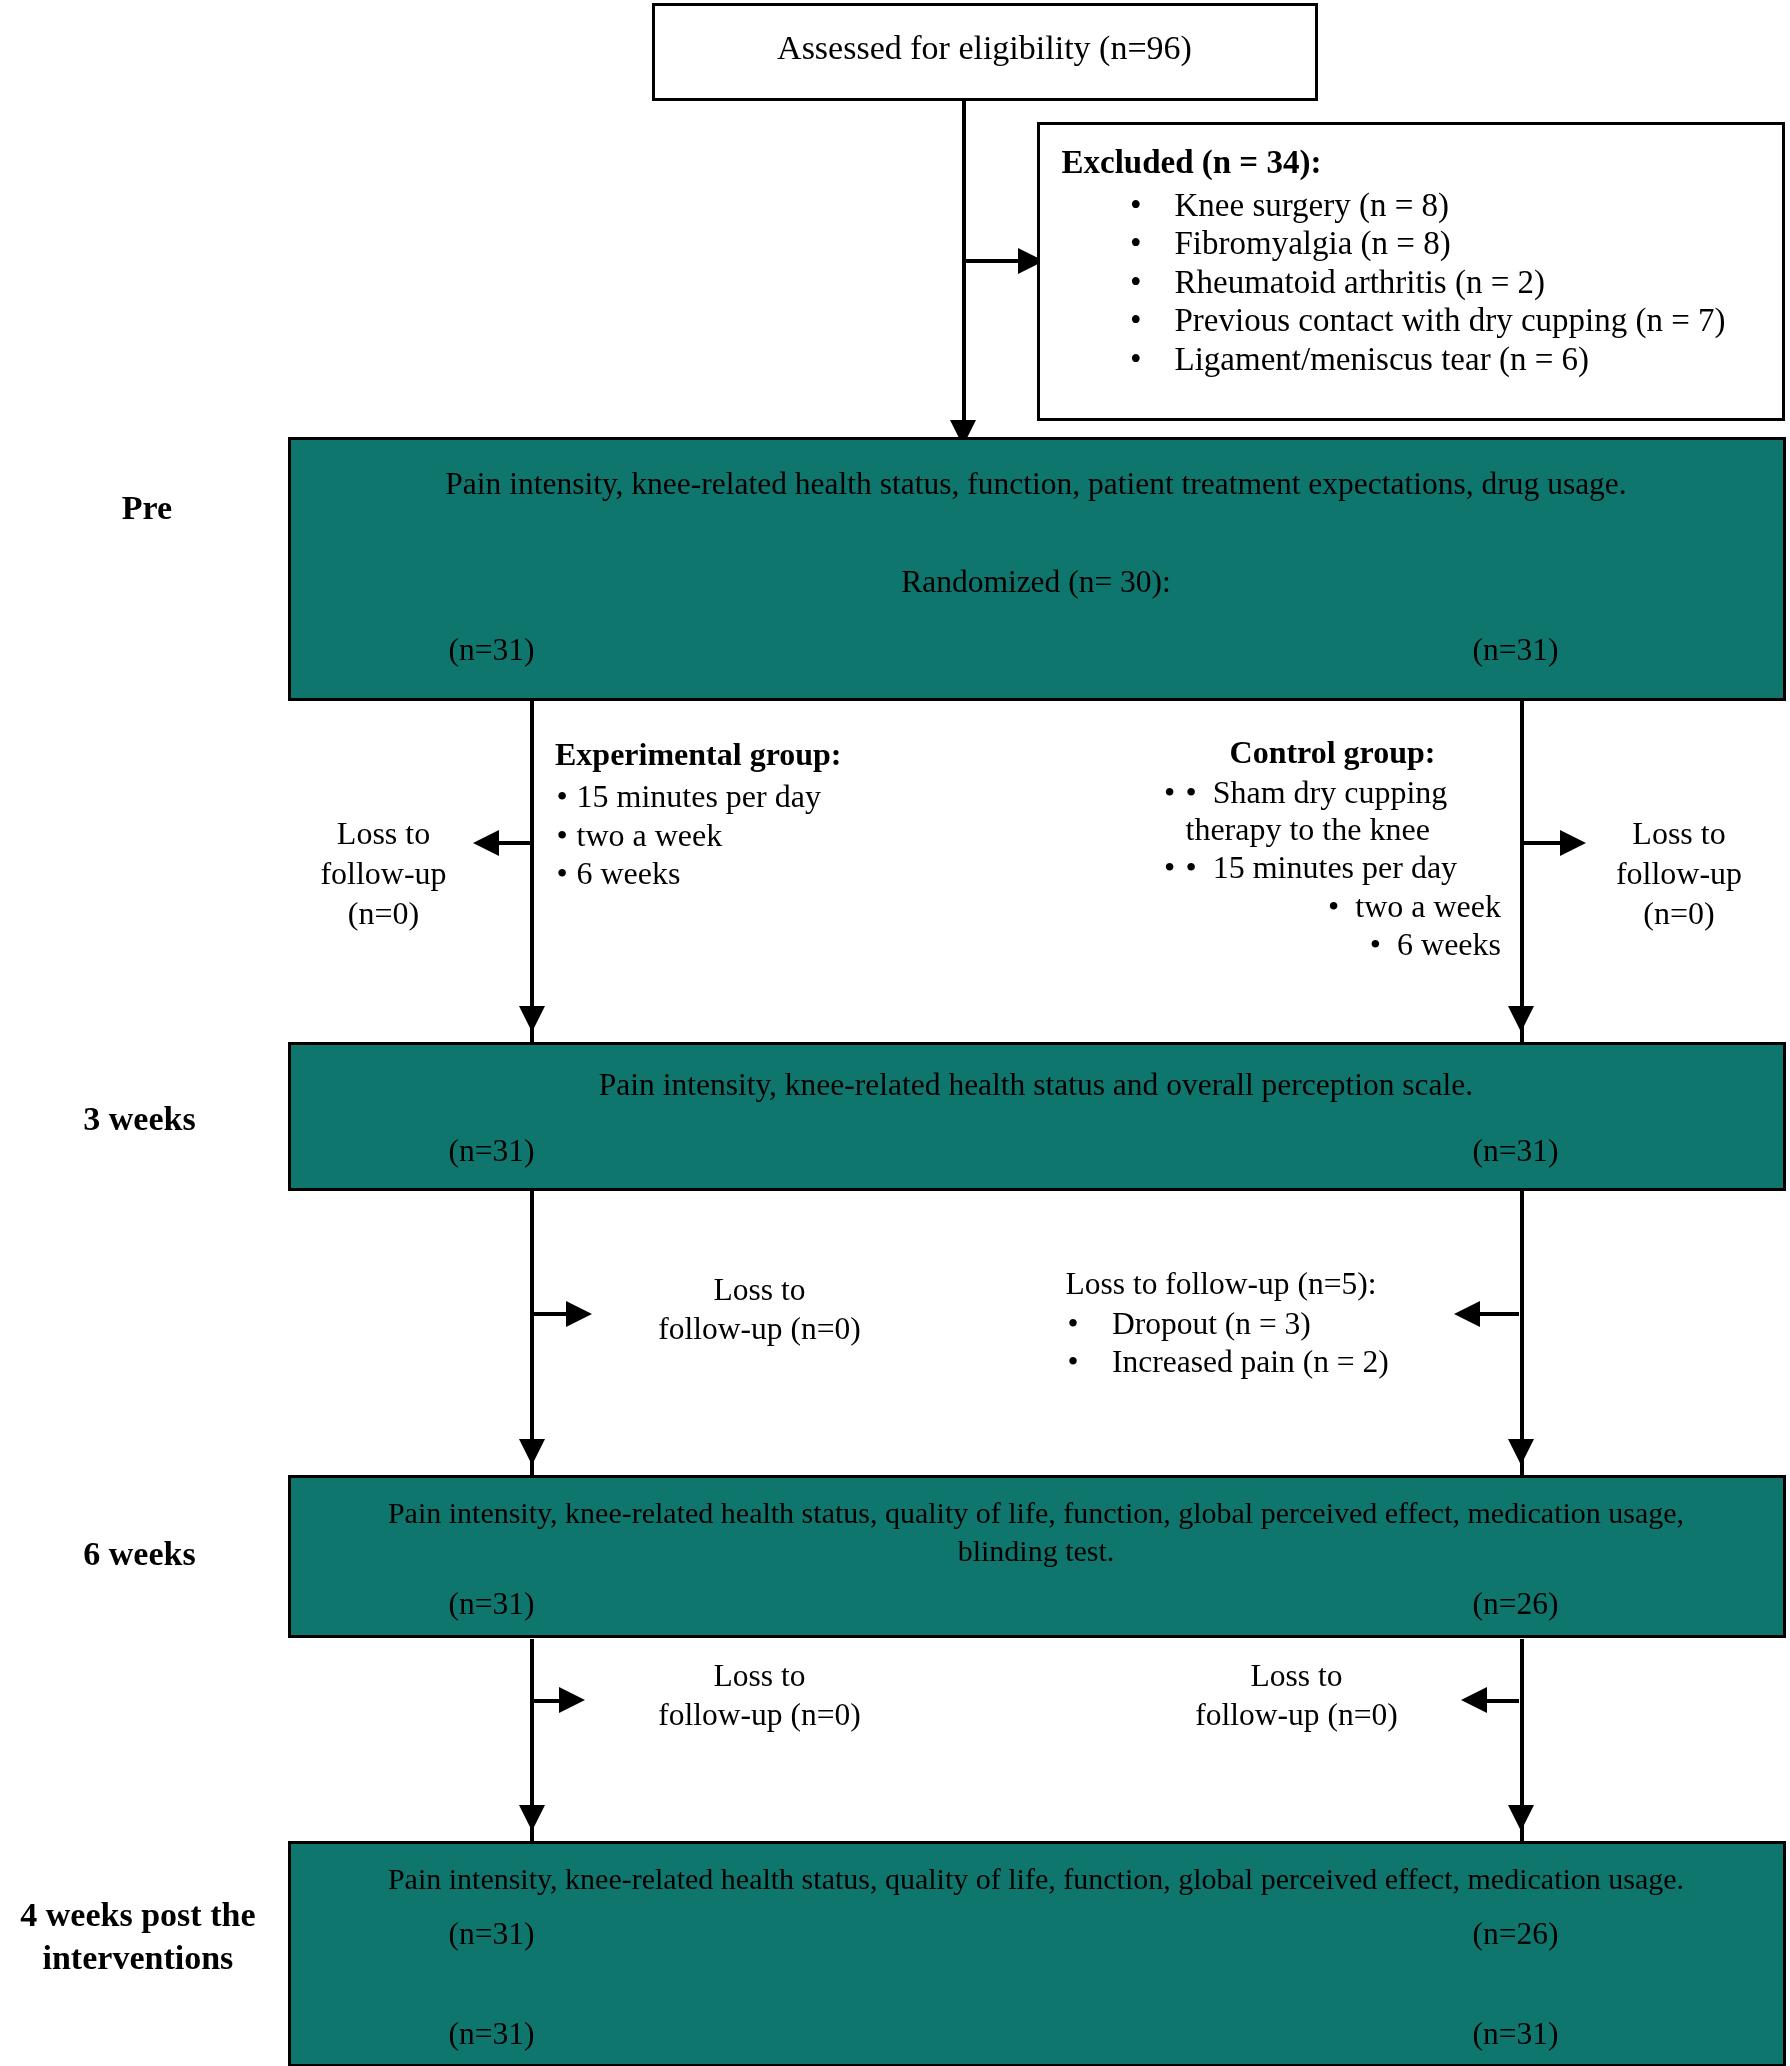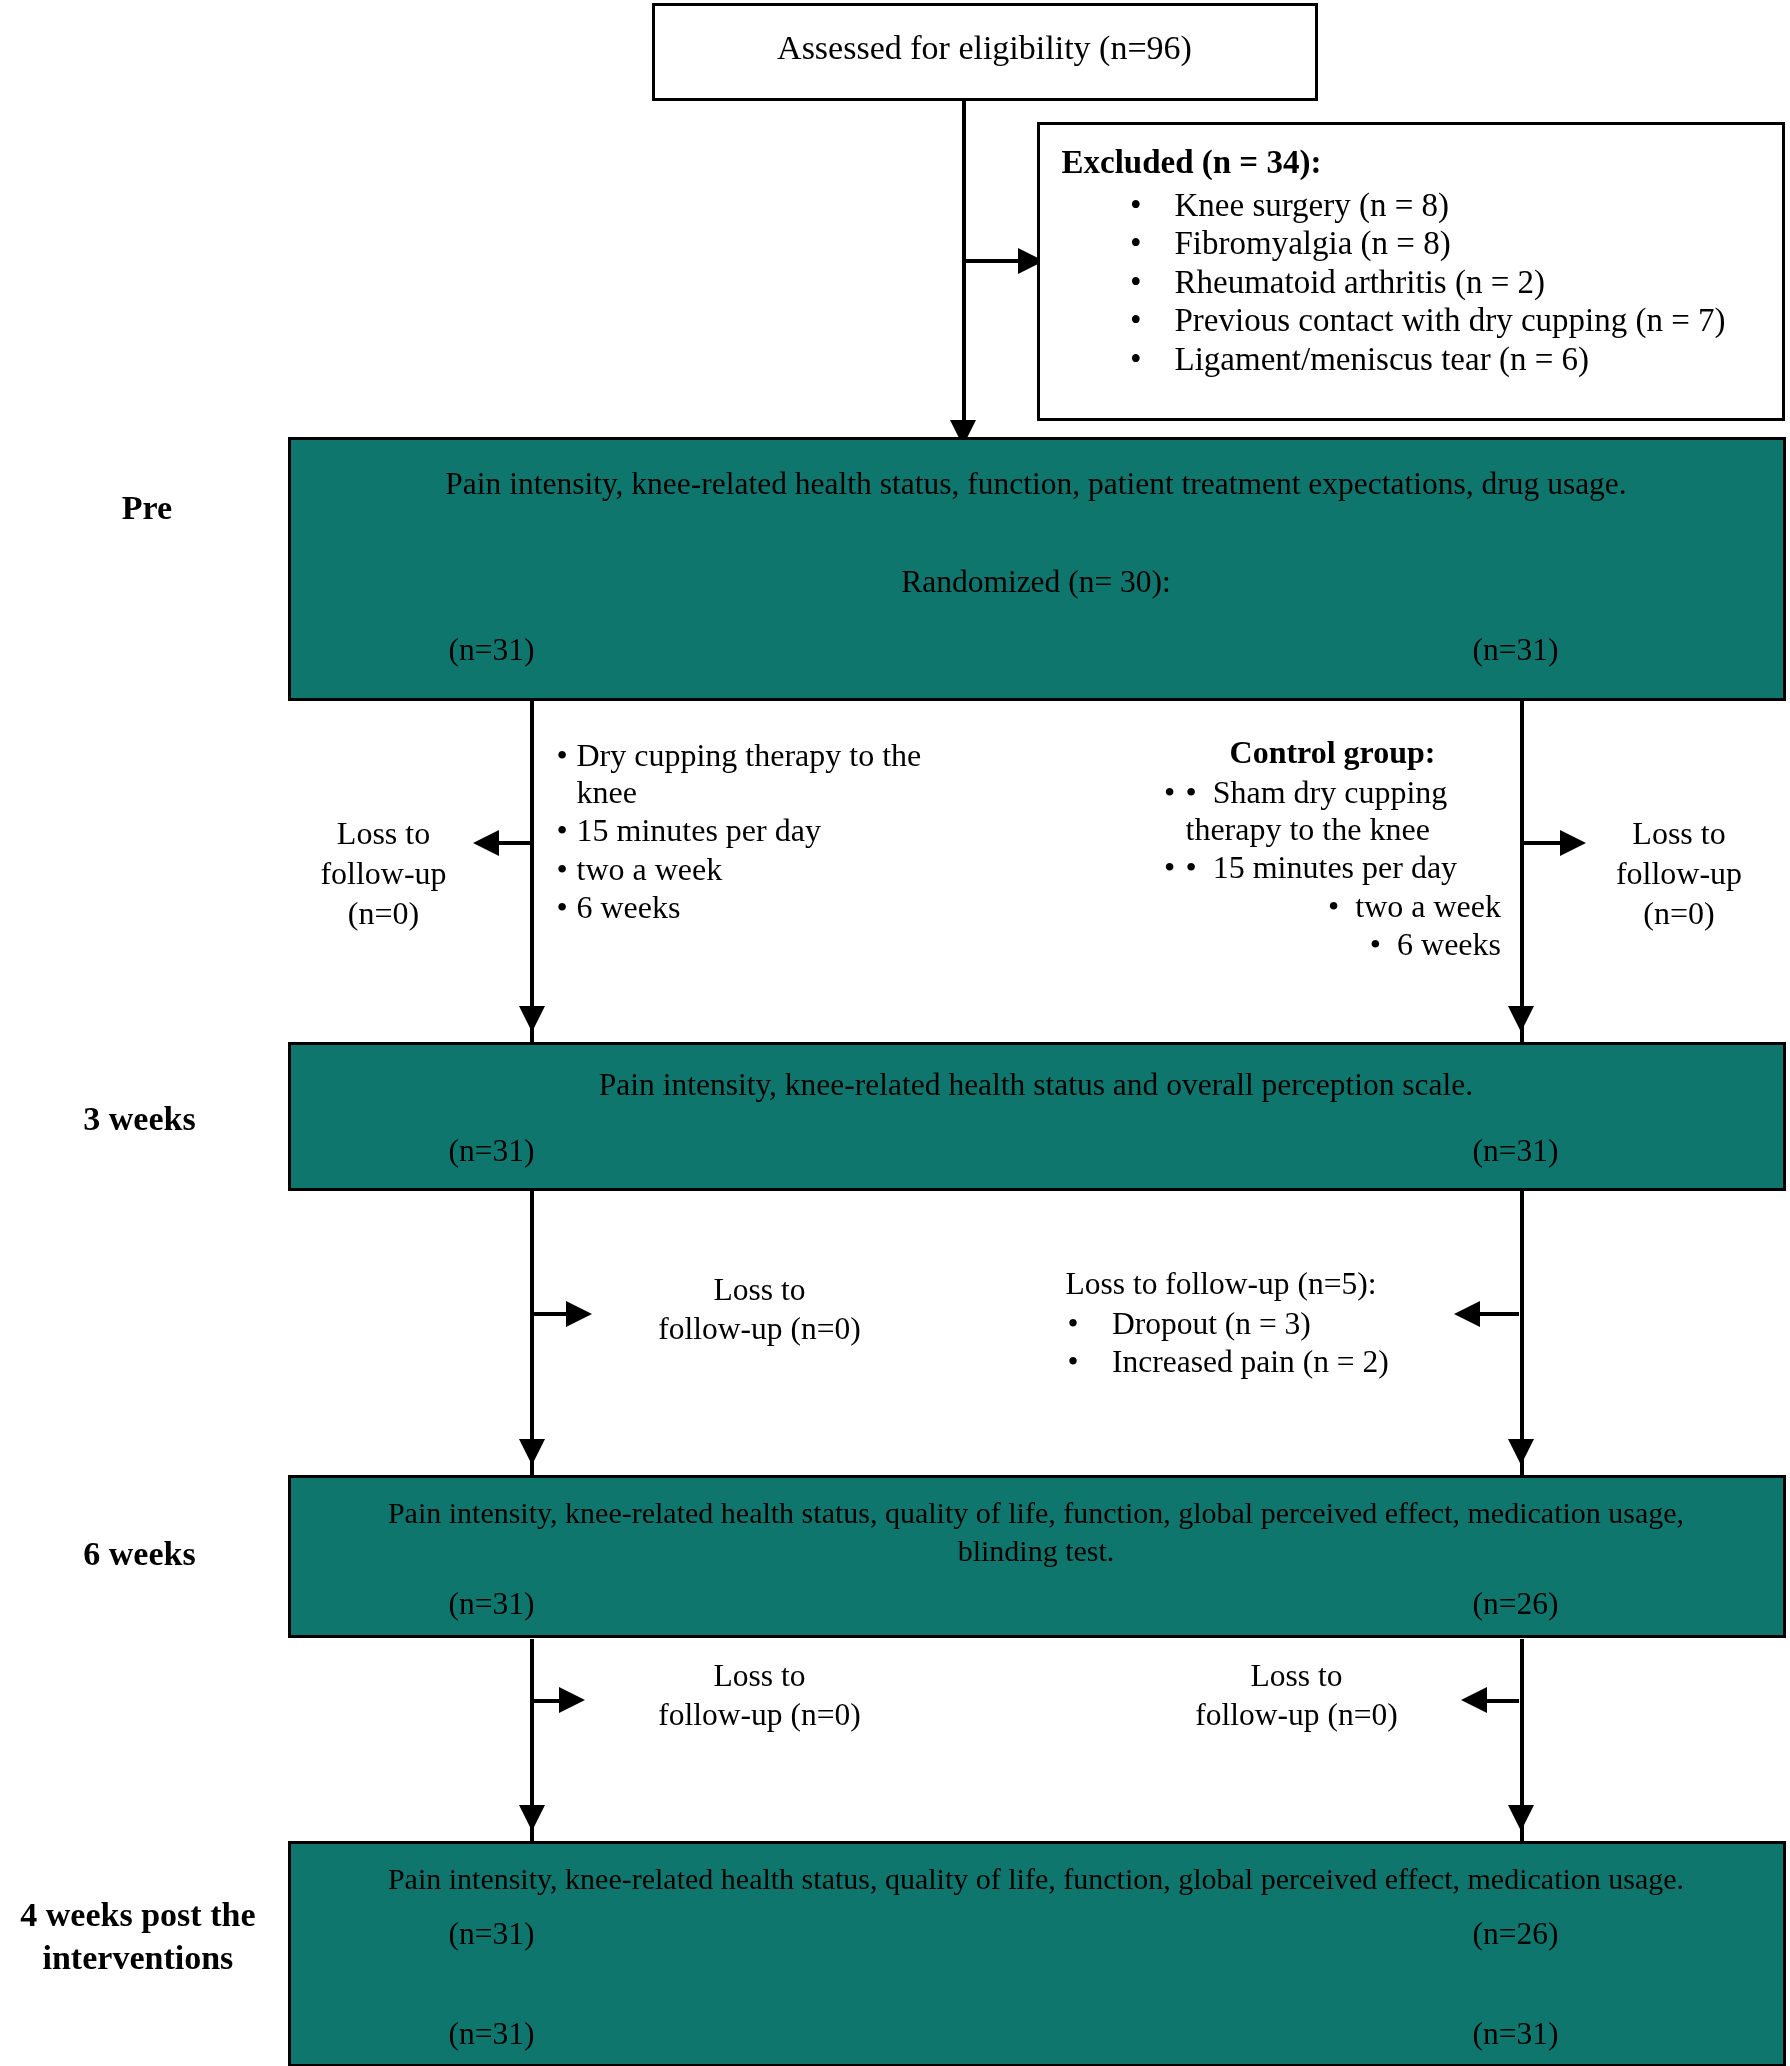--- a/index.html
+++ b/index.html
@@ -141,22 +141,22 @@
     <div class="ctext" style="left:1117px; top:190px; width:215px; font-size:31.5px;">(n=31)</div>
   </div>
 
   <div class="vline" style="left:530px; top:700px; width:4.3px; height:344px;"></div>
   <div class="arrow-down" style="left:519px; top:1006px;"></div>
 
   <div class="vline" style="left:1520px; top:700px; width:4.3px; height:344px;"></div>
   <div class="arrow-down" style="left:1508px; top:1006px;"></div>
 
   <div style="position:absolute; left:555px; top:734px; width:401px;">
+    <div class="ltext bold" style="position:static; font-size:32px;">Experimental group:</div>
     <ul class="bl tight" style="font-size:32px; margin-top:2.9px;">
-      <li>Dry cupping therapy to the knee</li>
       <li>15 minutes per day</li>
       <li>two a week</li>
       <li>6 weeks</li>
     </ul>
   </div>
 
   <div style="position:absolute; left:1164px; top:734px; width:337px; text-align:center;">
     <div class="bold" style="font-size:32px;">Control group:</div>
     <ul class="bl ctr" style="font-size:32px; margin-top:2.9px;">
       <li style="text-align:left; padding-left:21.5px; position:relative;">

